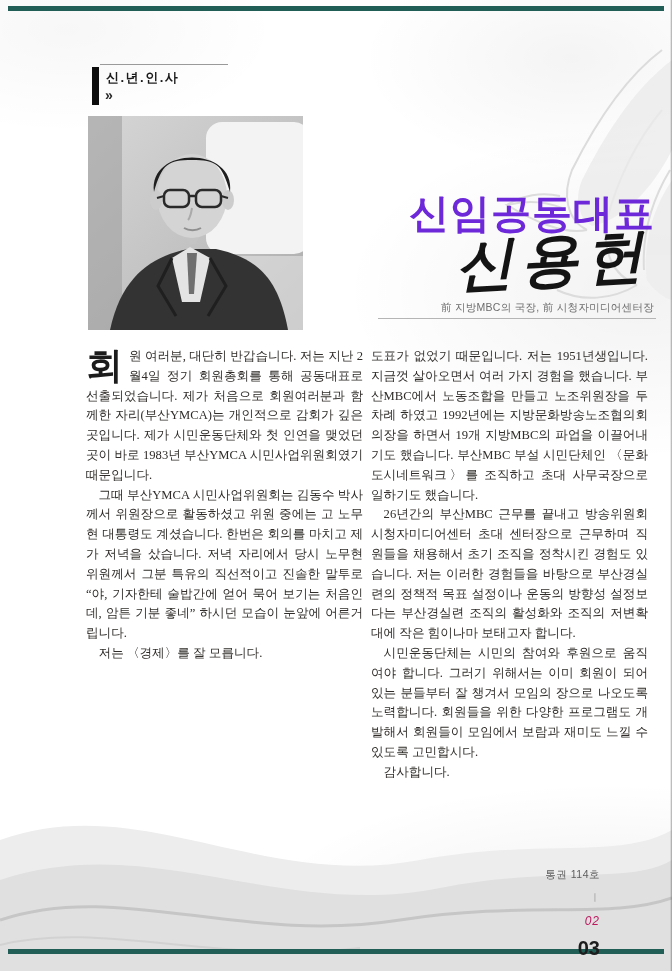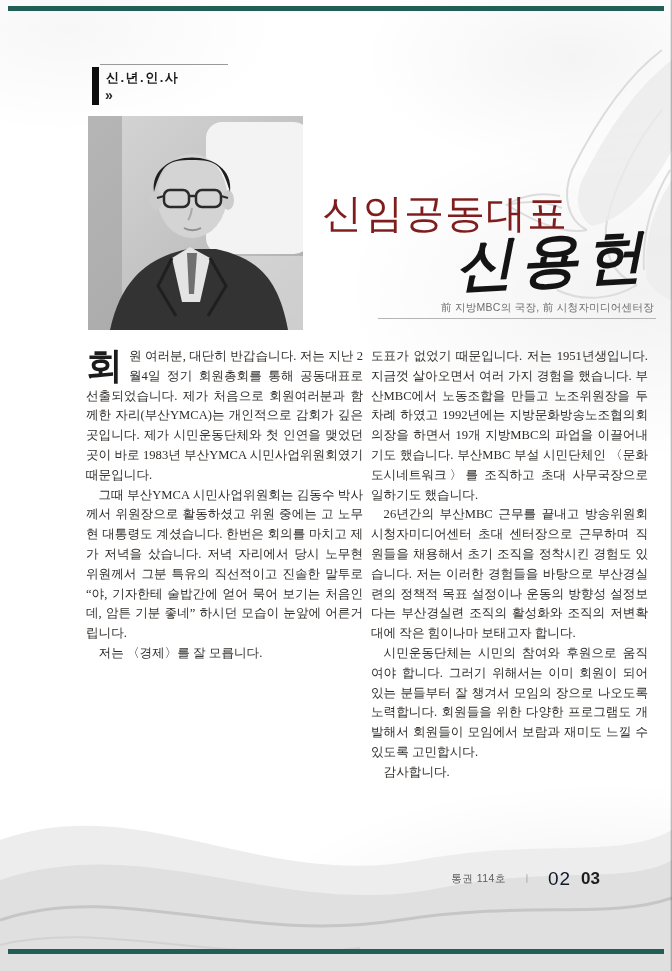--- a/index.html
+++ b/index.html
@@ -30,47 +30,47 @@
   .sec-block { position:absolute; left:92px; top:67px; width:7px; height:38px; background:#0d0d0d; }
   .sec-label { position:absolute; left:106px; top:69px; font-family:"Liberation Sans","DejaVu Sans",sans-serif;
     font-size:13px; font-weight:bold; color:#1a1a1a; letter-spacing:1.5px; }
   .sec-arrows { position:absolute; left:105px; top:87px; font-family:"Liberation Sans",sans-serif;
     font-size:14px; font-weight:bold; color:#2a2a2a; }
 
   
   .portrait { position:absolute; left:88px; top:116px; width:215px; height:214px; }
 
   
-  .title-role { position:absolute; right:17px; top:186px; width:420px; text-align:center;
-    font-family:"Liberation Sans","DejaVu Sans",sans-serif; font-size:40px; font-weight:400;
-    color:#7f1d1d; letter-spacing:1px; }
+  .title-role { position:absolute; right:17px; top:186px; width:420px; text-align:right;
+    font-family:"Liberation Sans","DejaVu Sans",sans-serif; font-size:40px; font-weight:700;
+    color:#6d28d9; letter-spacing:1px; }
   .title-name { position:absolute; right:22px; top:228px; width:420px; text-align:right;
     font-family:"DejaVu Serif","Liberation Serif",serif; font-style:italic; font-weight:bold;
     font-size:58px; color:#141414; letter-spacing:7px; transform:rotate(-3deg); }
   .title-sub { position:absolute; right:18px; top:301px; width:420px; text-align:right;
     font-family:"Liberation Sans",sans-serif; font-size:10.5px; color:#6d6d6d; letter-spacing:0.3px; }
   .title-rule { position:absolute; left:378px; right:16px; top:318px; height:1px; background:#b5b5b5; }
 
   
   .col { position:absolute; top:347px; width:277px; font-size:12.6px; line-height:19.8px;
     color:#2f2c29; text-align:justify; word-break:break-all; }
   .col1 { left:86px; }
   .col2 { left:371px; }
   .col p { margin:0; }
   .col p.ind { text-indent:1em; }
   .dropcap { float:left; font-size:37px; line-height:34px; font-weight:bold; color:#1c1c1c;
     margin:2px 6px 0 0; }
 
   
-  .footer { position:absolute; right:72px; top:868px; display:flex; align-items:center; gap:16px;
-    font-family:"Liberation Sans",sans-serif; }
+  .footer { position:absolute; right:72px; top:868px; display:flex; align-items:flex-end; gap:9px;
+    font-family:"Liberation Sans",sans-serif;flex-direction:column; }
   .footer .issue { font-size:10.5px; color:#5c5c5c; letter-spacing:0.5px; }
   .footer .sep { font-size:10px; color:#9a9a9a; }
-  .footer .pg-prev { font-size:19px; color:#0f172a; letter-spacing:1px; }
-  .footer .pg-cur { font-size:17px; color:#1d1d1d; font-weight:bold; margin-left:-6px; }
+  .footer .pg-prev { font-size:12px; color:#be185d; letter-spacing:1px;font-style:italic; }
+  .footer .pg-cur { font-size:20px; color:#1d1d1d; font-weight:bold; margin-left:-6px; }
 
   .deco { position:absolute; pointer-events:none; }
 </style>
 </head>
 <body>
 
 <div class="page">
 
   <div class="texture"></div>
 

